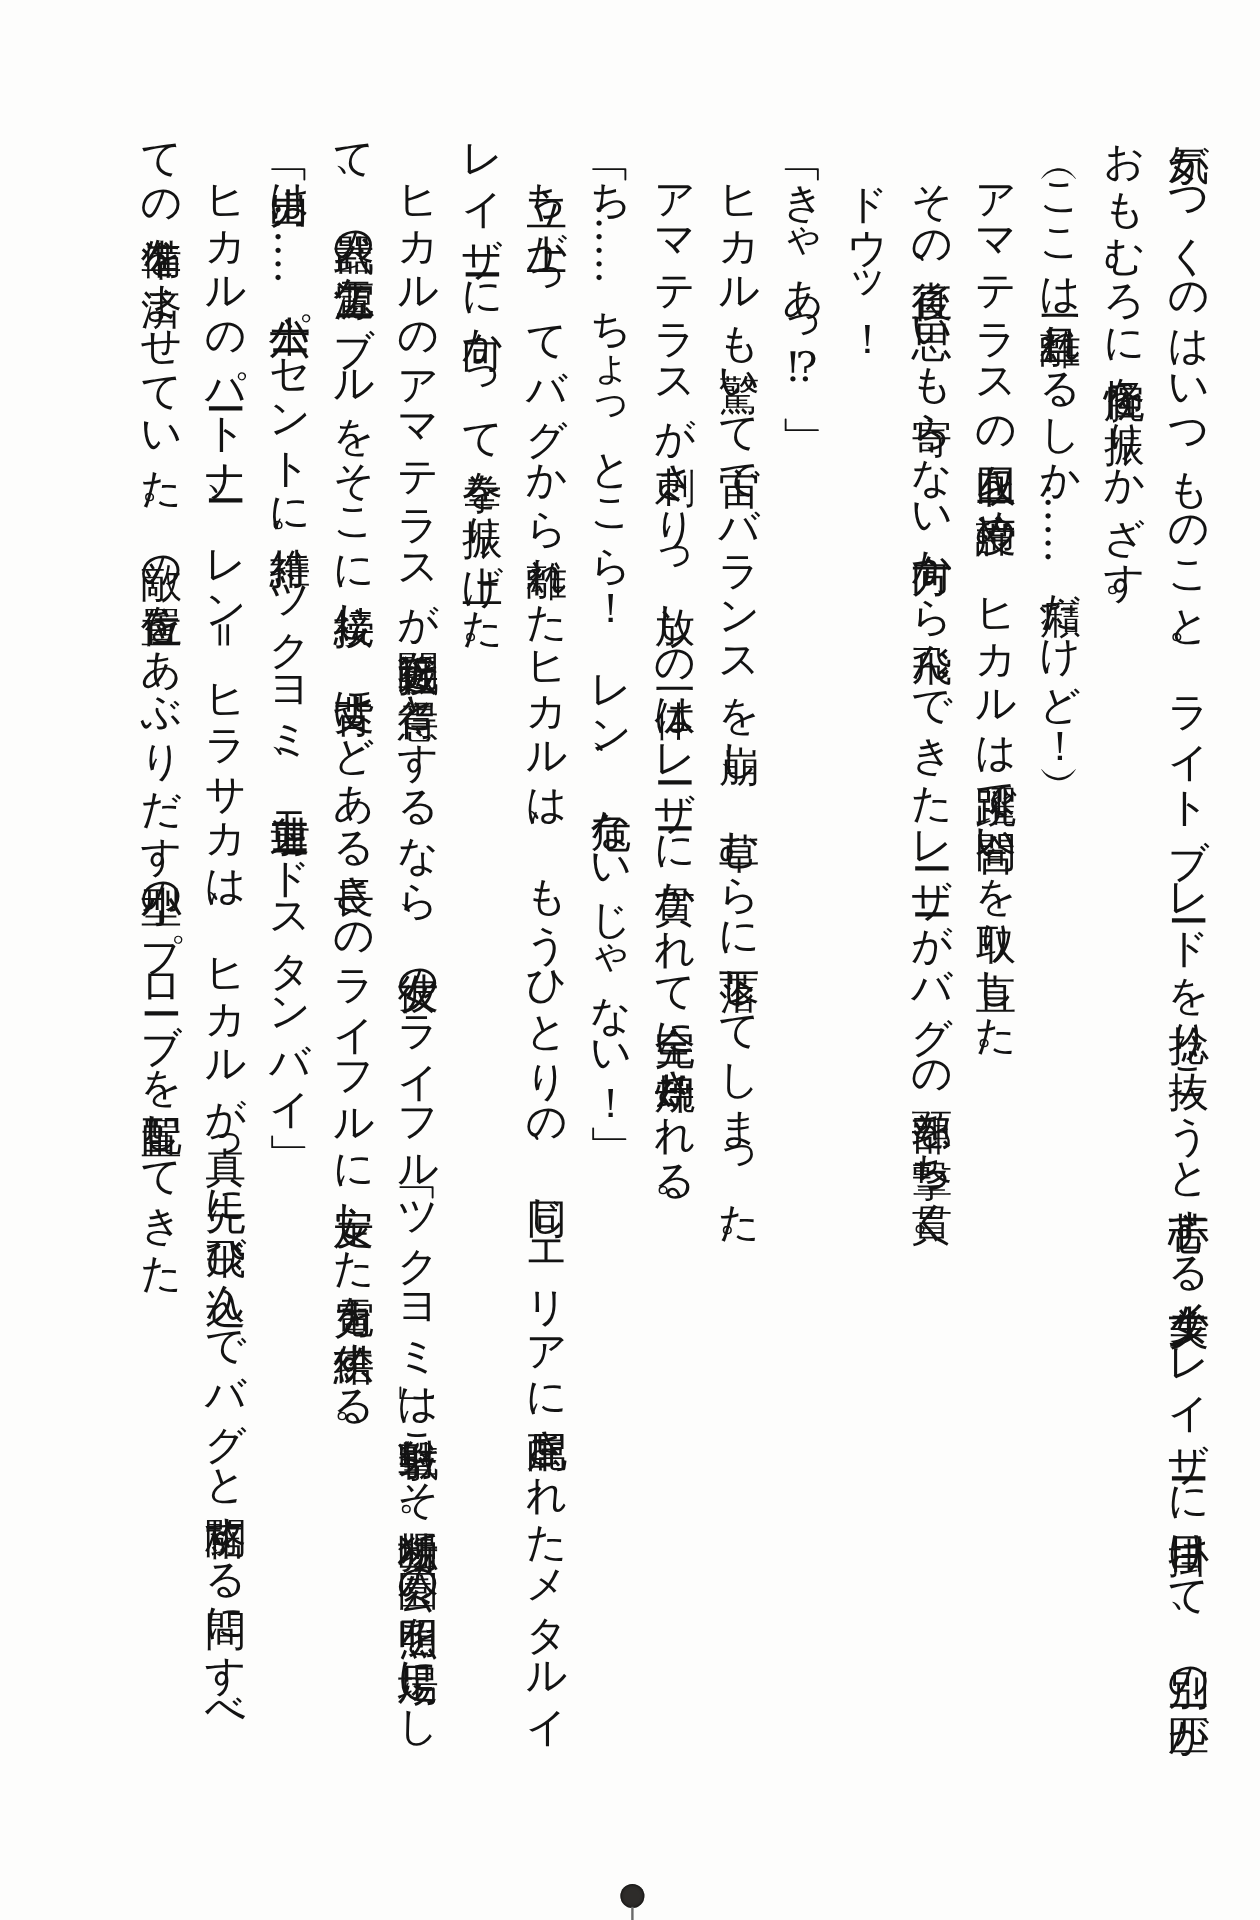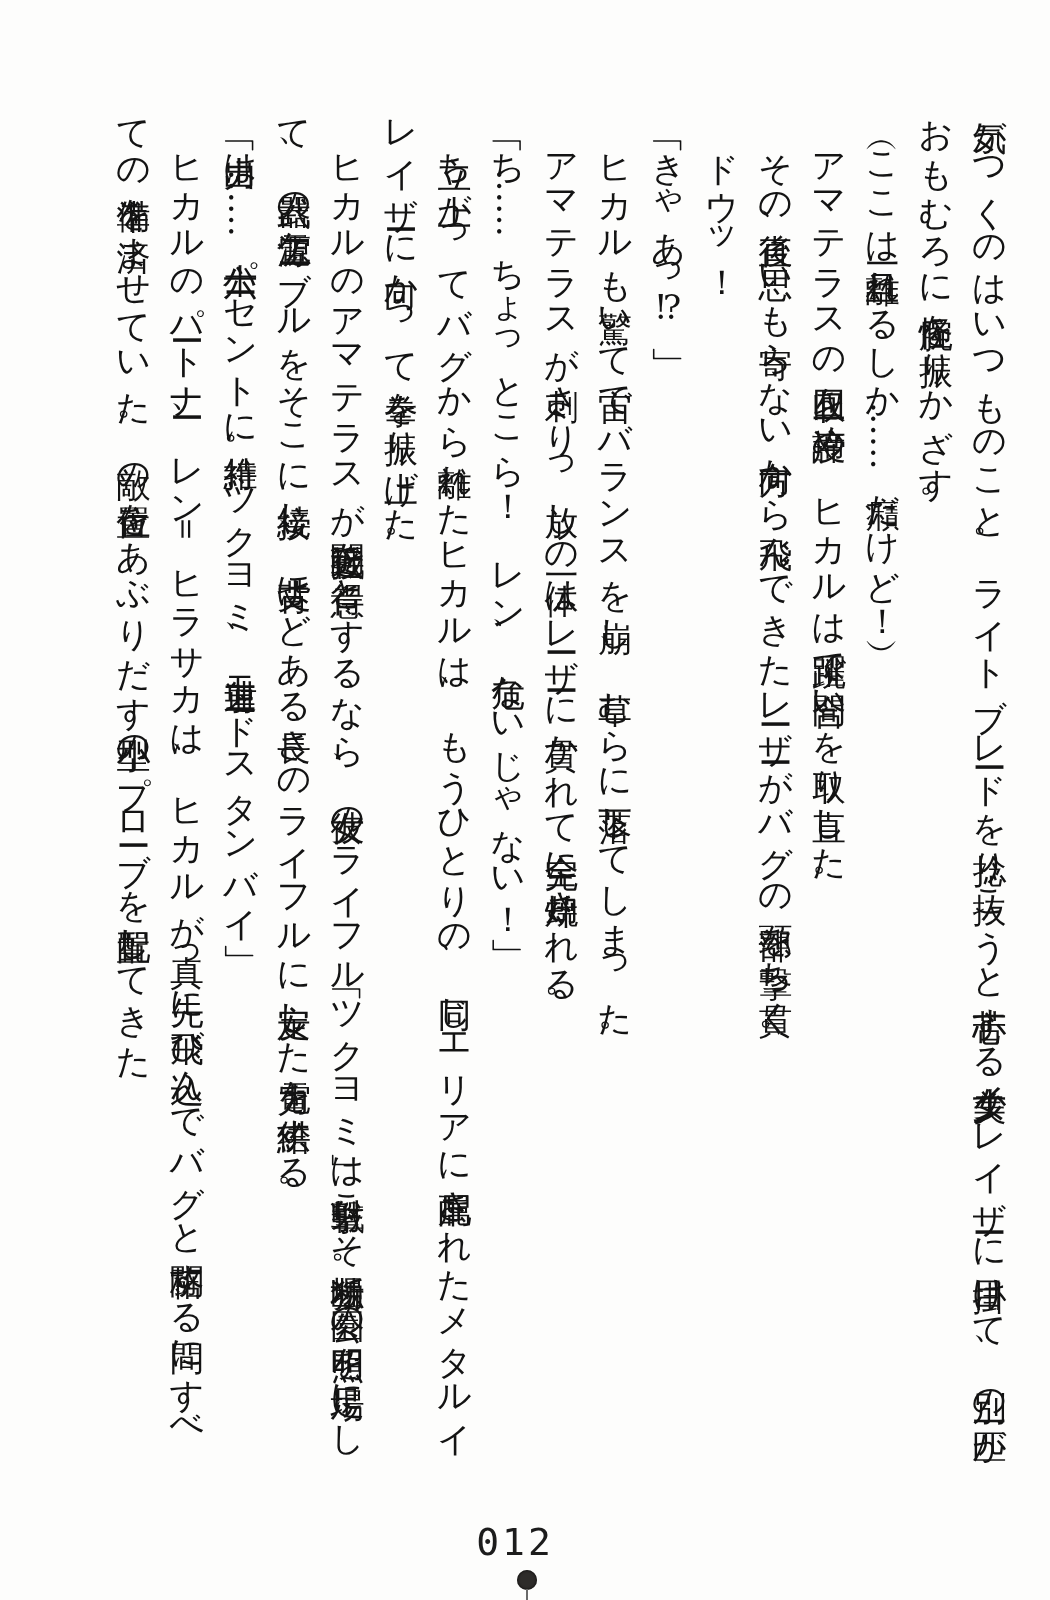--- a/index.html
+++ b/index.html
@@ -82,16 +82,15 @@
       <p class="para indent">ドウッ！</p>
       <p class="para indent">「きゃあっ⁉」</p>
       <p class="para indent">ヒカルも驚いて宙でバランスを崩し、草むらに落下してしまった。</p>
       <p class="para indent">アマテラスが刺さりっ放しの一体はレーザーに貫かれて完全に焼却される。</p>
       <p class="para indent">「ち……ちょっとこら！　レン、危ないじゃない！」</p>
       <p class="para indent">立ち上がってバグから離れたヒカルは、もうひとりの、同じエリアに配属されたメタルイレイザーに向かって拳を振り上げた。</p>
       <p class="para indent">ヒカルのアマテラスが近接戦闘を得意とするなら、彼女のライフル「ツクヨミ」は射撃戦こそ独断場。公園の照明を足場にして、武器の電源ケーブルをそこに接続し、背丈ほどある長さのライフルに安定した電力を供給する。</p>
       <p class="para indent">「出力は……六十パーセントに維持。ツクヨミ、連射モードスタンバイ」</p>
       <p class="para indent">ヒカルのパートナー、レン＝ヒラサカは、ヒカルが真っ先に飛び込んでバグと格闘する間にすべての準備を済ませていた。敵の位置をあぶりだす小型のプローブを配置してきた</p>
     </div>
-  <div class="page-number">012</div>
   <div class="binding-dot"></div>
   <div class="binding-line"></div>
 </div>
 
 </body></html>

